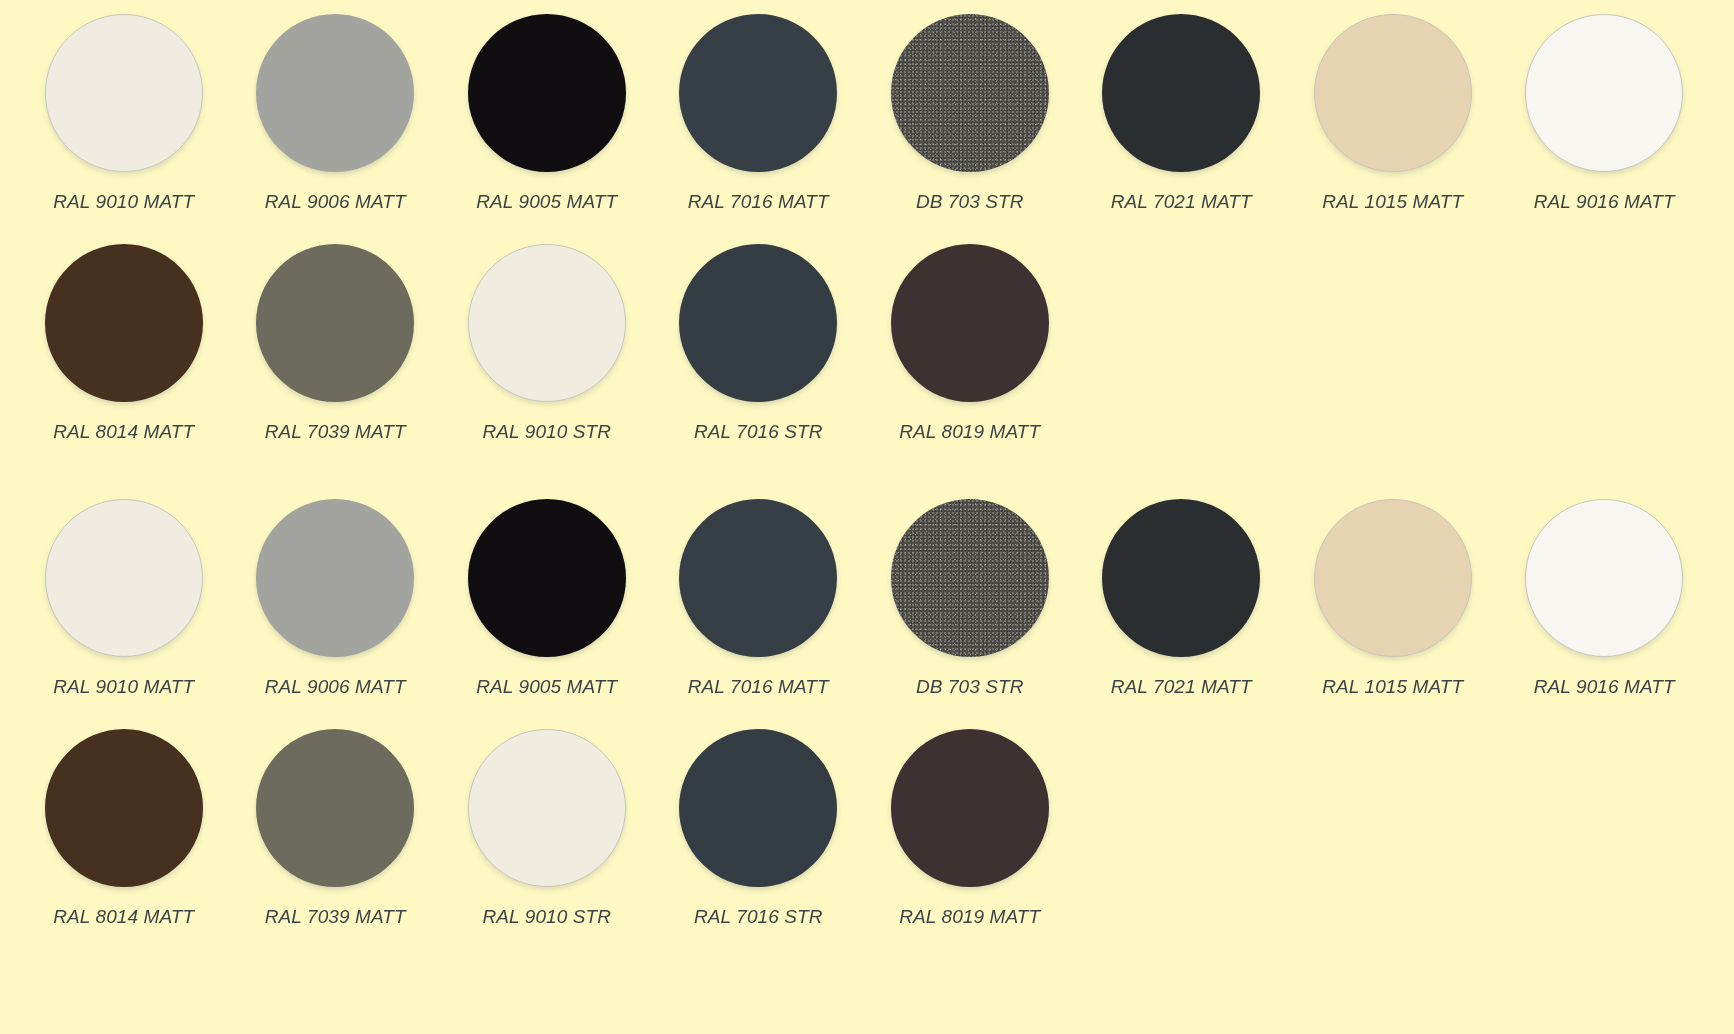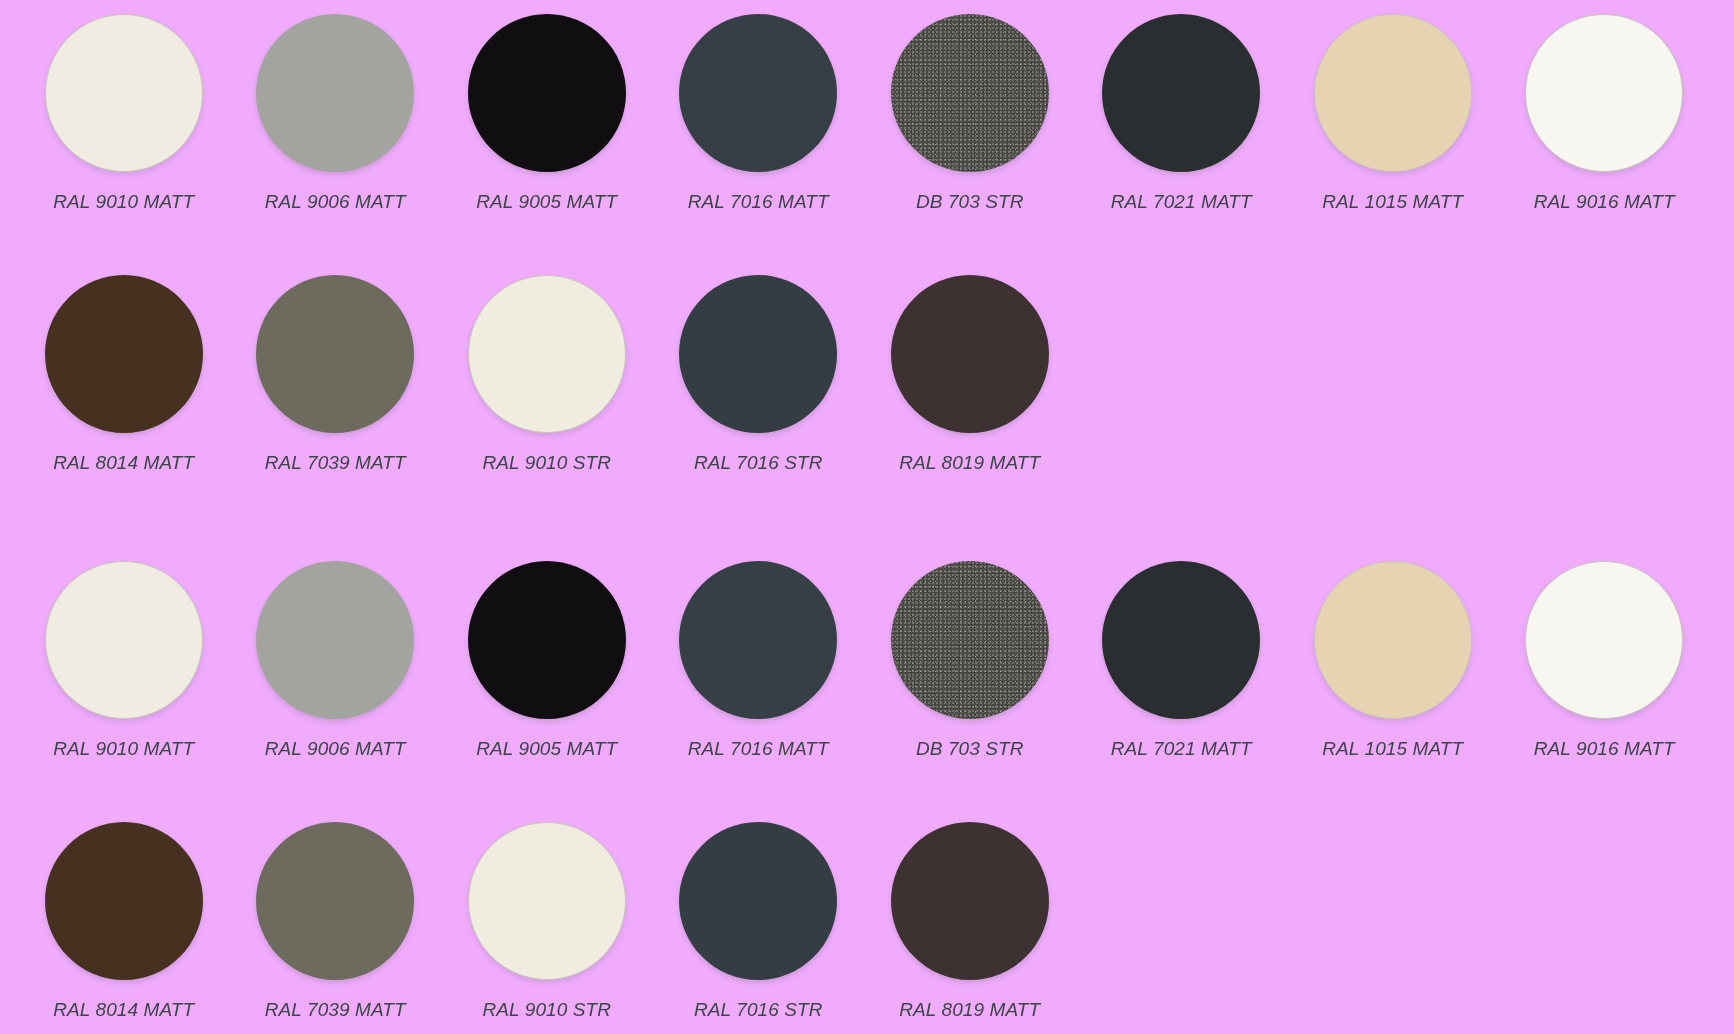--- a/index.html
+++ b/index.html
@@ -87,21 +87,21 @@
     letter-spacing: 0.1px;
     color: #3c4447;
     white-space: nowrap;
     text-align: center;
     line-height: 1;
   }
 </style>
 </head>
 <body>
 
-<div id="swatch-board" style="background: #f0abfc; gap: 31px;">
+<div id="swatch-board" style="background: #fef9c3;">
 
 <div class="swatch-row row-gap-1">
       <div class="swatch-cell">
         <div class="swatch-circle ringed" style="background: rgb(240, 236, 225);"></div>
         <div class="swatch-label" style="color: rgb(60, 68, 71);">RAL 9010 MATT</div>
       </div>
       <div class="swatch-cell">
         <div class="swatch-circle" style="background: rgb(163, 163, 160);"></div>
         <div class="swatch-label" style="color: rgb(60, 68, 71);">RAL 9006 MATT</div>
       </div>

